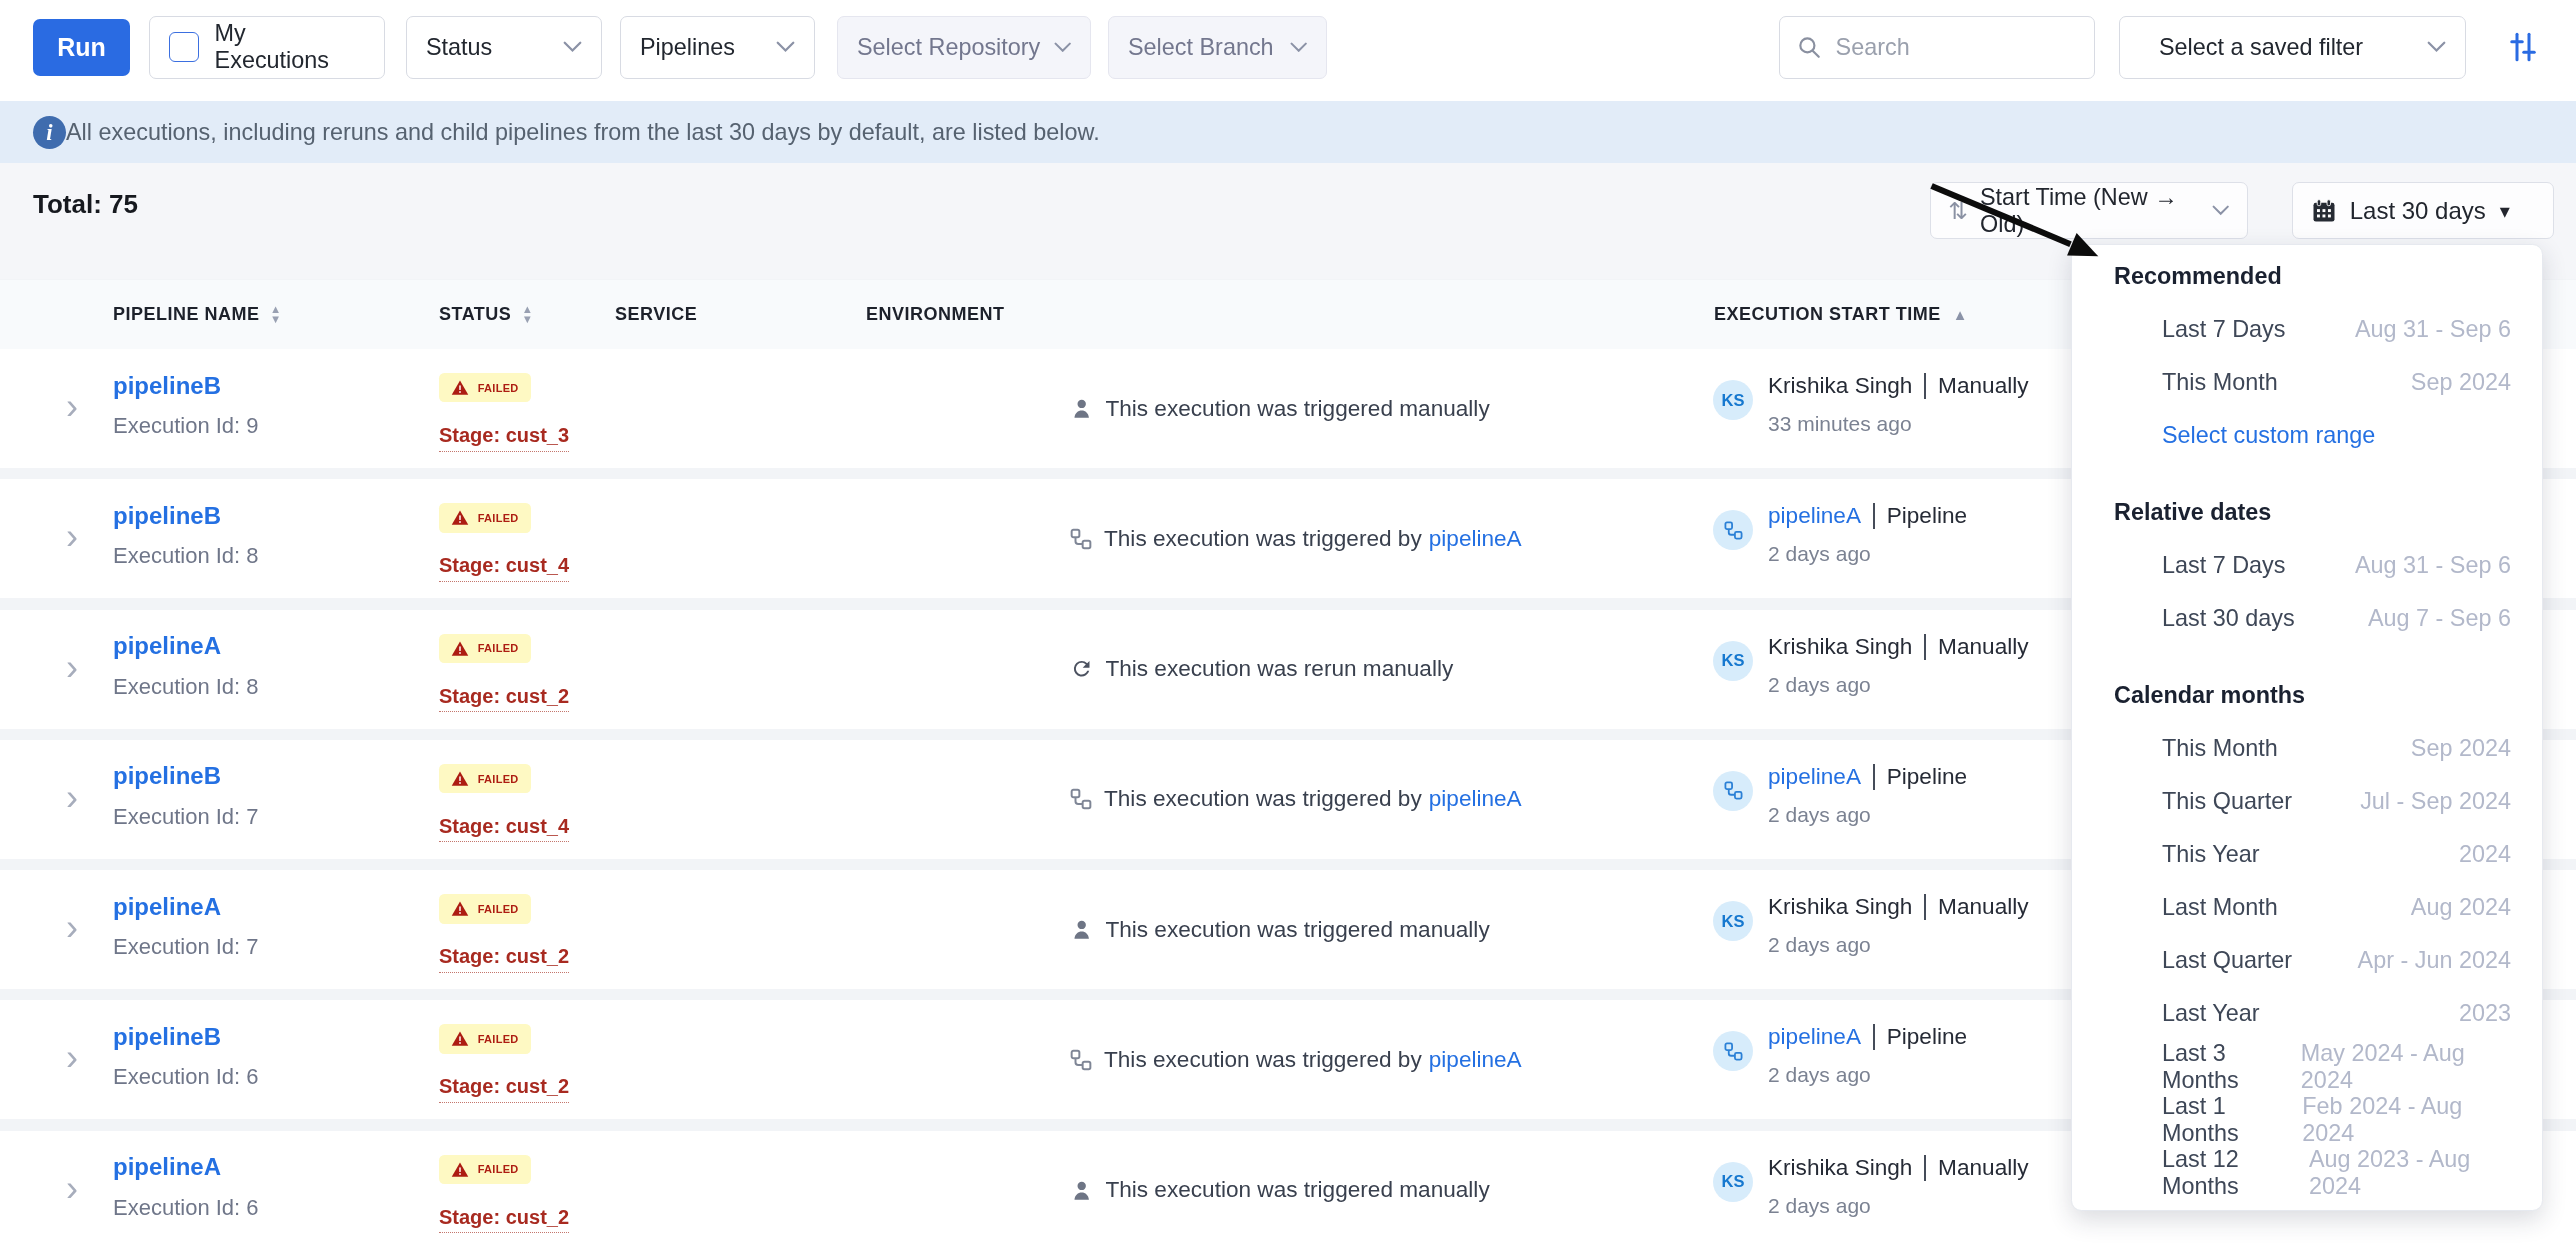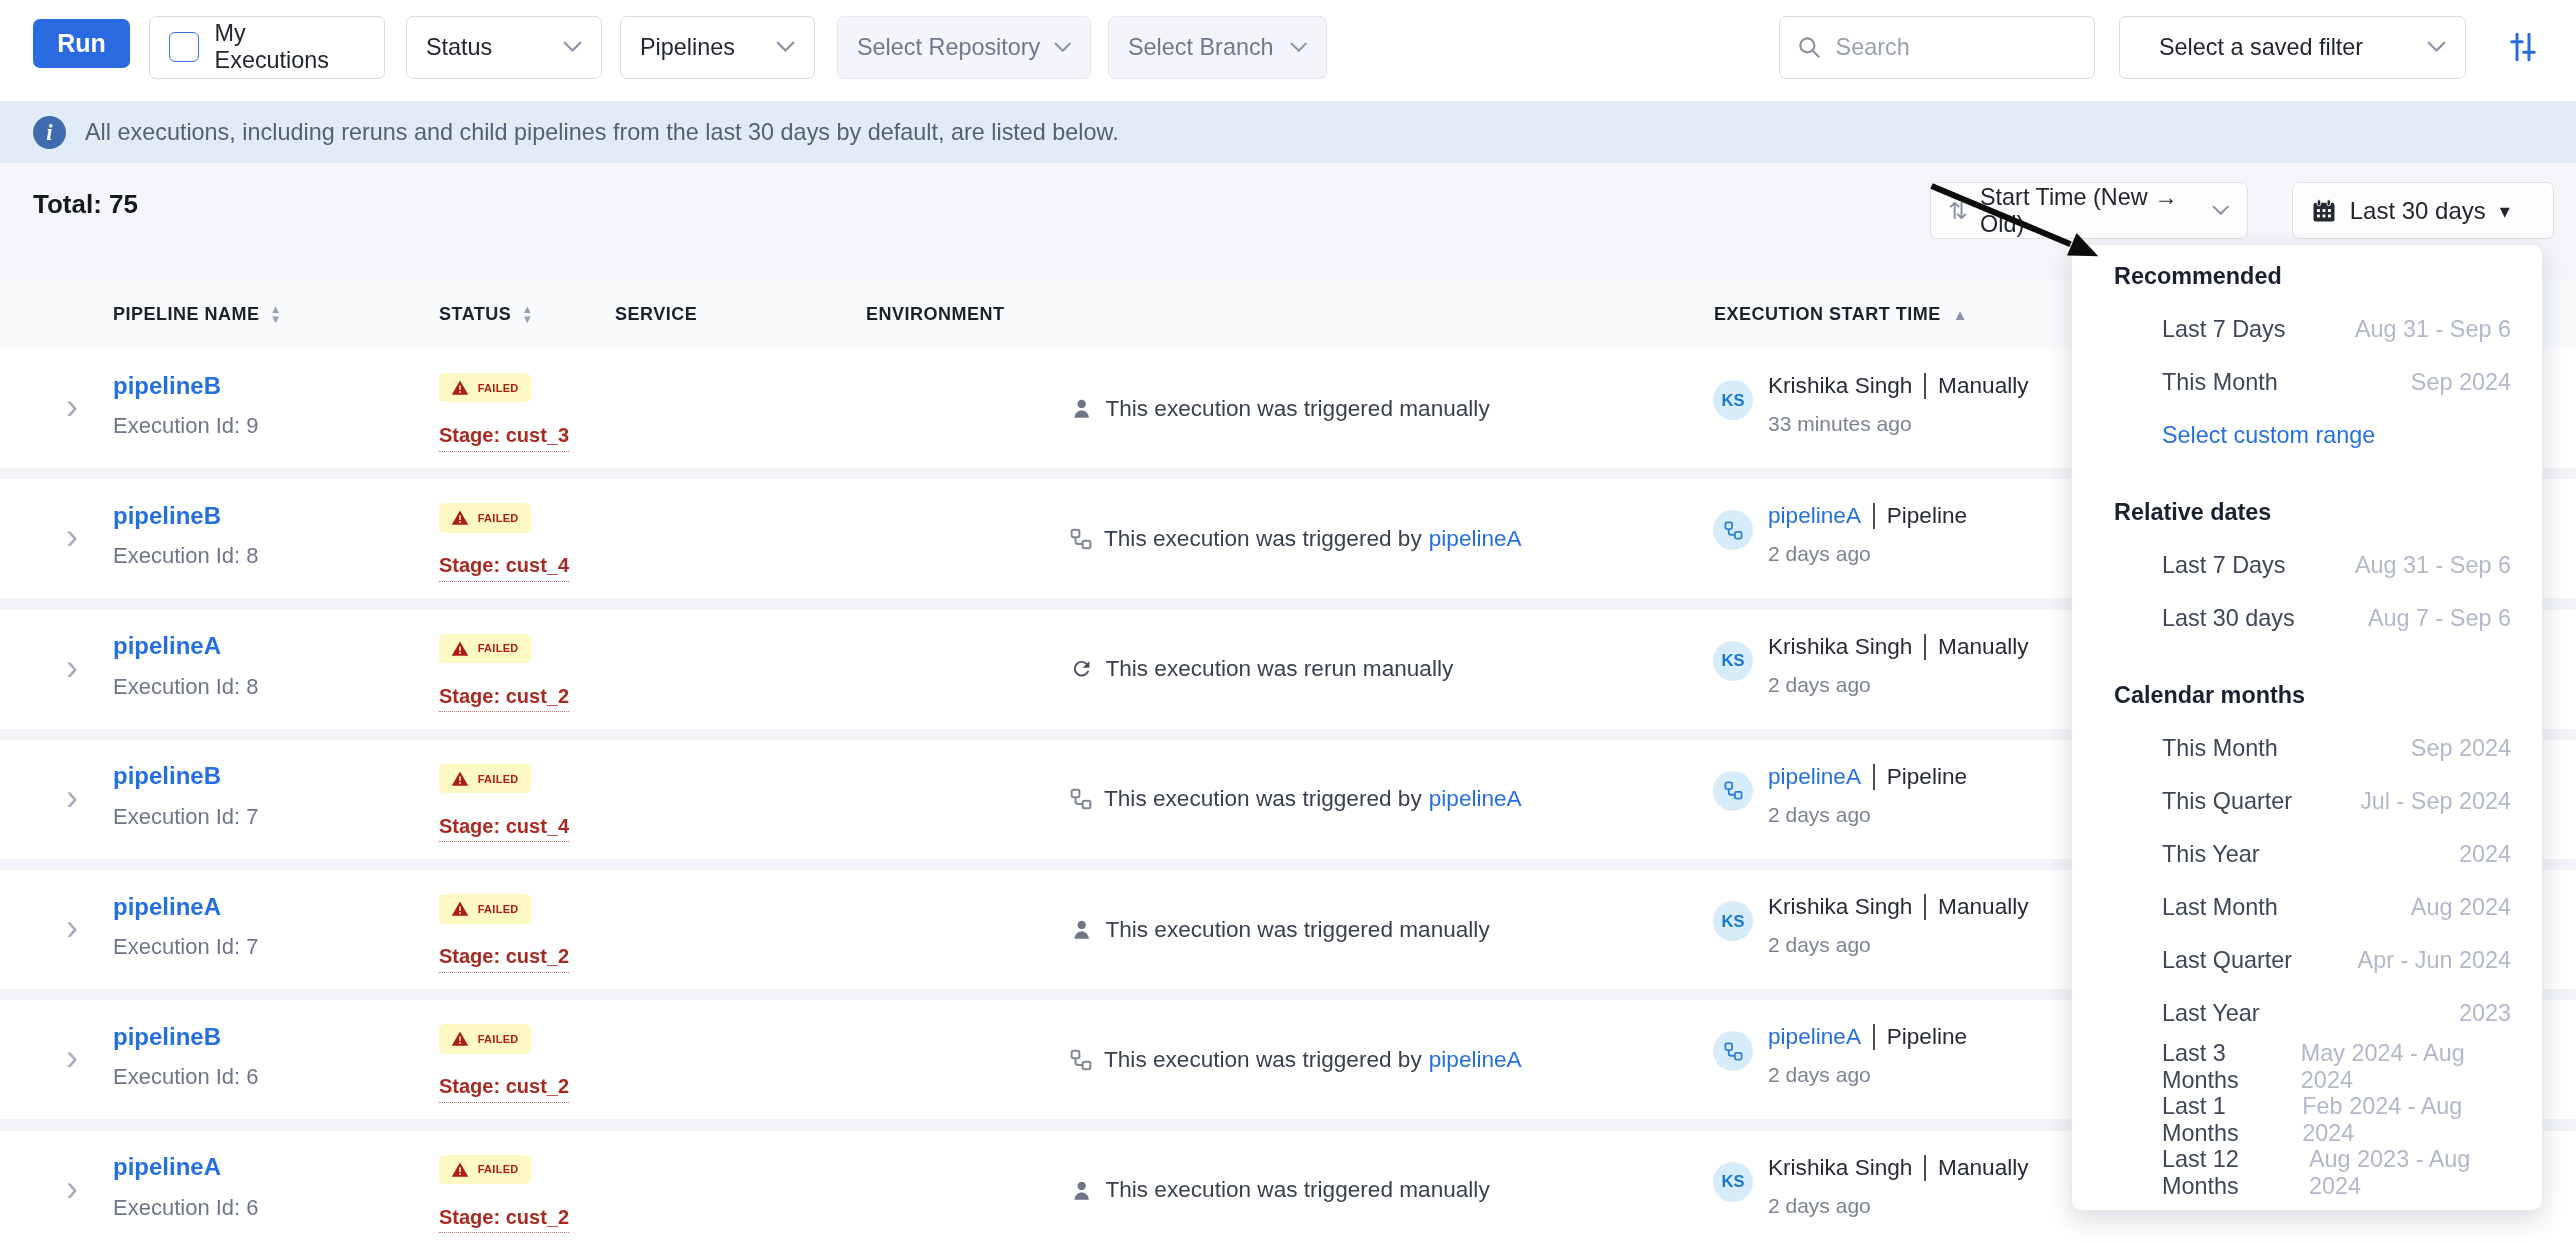--- a/index.html
+++ b/index.html
@@ -7,21 +7,21 @@
     width:2576px;height:1244px;position:relative;overflow:hidden;
     background:#f2f4f7;
     font-family:"Liberation Sans","DejaVu Sans",sans-serif;
     -webkit-font-smoothing:antialiased;
   }
   .abs{position:absolute;}
 
   
   .toolbar{top:0;left:0;width:2576px;height:101px;background:#ffffff;}
   .btn-run{
-    left:33px;top:19px;width:97px;height:49px;background:#2a6be2;border-radius:7px;
+    left:33px;top:19px;width:97px;height:57px;background:#2a6be2;border-radius:7px;
     color:#fff;font-size:25px;font-weight:700;display:flex;align-items:center;justify-content:center;cursor:pointer;
   }
   .tb-box{
     top:15.6px;height:63px;background:#fff;border:0.9px solid #d8dbe3;border-radius:7px;
     display:flex;align-items:center;padding:0 19px;box-sizing:border-box;font-size:23.4px;color:#22272f;
   }
   .tb-box.soft{background:#f4f5fa;border-color:#e5e6ef;color:#73778e;}
   .checkbox{width:28px;height:28px;border:1.7px solid #3b6fe0;border-radius:6px;background:#fff;margin-right:15.6px;flex:0 0 auto;}
   .caret{margin-left:auto;flex:0 0 auto;}
   .caret svg{display:block;}
@@ -29,21 +29,21 @@
     display:flex;align-items:center;padding:0 15.6px;box-sizing:border-box;}
   .searchbox input{border:none;outline:none;font-size:23.4px;color:#30343c;width:100%;background:transparent;margin-left:12px;
     font-family:"Liberation Sans","DejaVu Sans",sans-serif;}
   .searchbox input::placeholder{color:#9aa0ad;}
   .sliders-btn{left:2500px;top:24px;width:45px;height:45px;display:flex;align-items:center;justify-content:center;cursor:pointer;}
 
   
   .banner{top:101px;left:0;width:2576px;height:63px;background:#e2ecf8;display:flex;align-items:center;padding-left:33px;box-sizing:border-box;}
   .info-badge{width:33px;height:33px;border-radius:50%;background:#3f6cae;color:#fff;display:flex;align-items:center;justify-content:center;
     font-family:"Liberation Serif","DejaVu Serif",serif;font-style:italic;font-weight:700;font-size:22.6px;flex:0 0 auto;}
-  .banner-text{margin-left:19px;font-size:23.4px;color:#566270;}
+  .banner-text{font-size:23.4px;color:#566270;}
 
   
   .content-top{top:163px;left:0;width:2576px;height:116px;background:#f5f6f9;}
   .total{left:33px;top:189px;font-size:26px;font-weight:700;color:#16191f;}
   .pill-btn{height:57px;top:182px;background:#fdfdfe;border:0.9px solid #dde0e8;border-radius:7px;display:flex;align-items:center;
     box-sizing:border-box;font-size:23.4px;color:#22262e;cursor:pointer;}
   .sort-btn{left:1930px;width:318px;padding:0 17.4px;}
   .sort-glyph{color:#8a91a3;font-size:23.4px;margin-right:12px;}
   .date-btn{left:2292px;width:262px;padding:0 17.4px;font-size:24px;font-weight:400;}
   .date-btn .cal{margin-right:11.3px;display:flex;}

